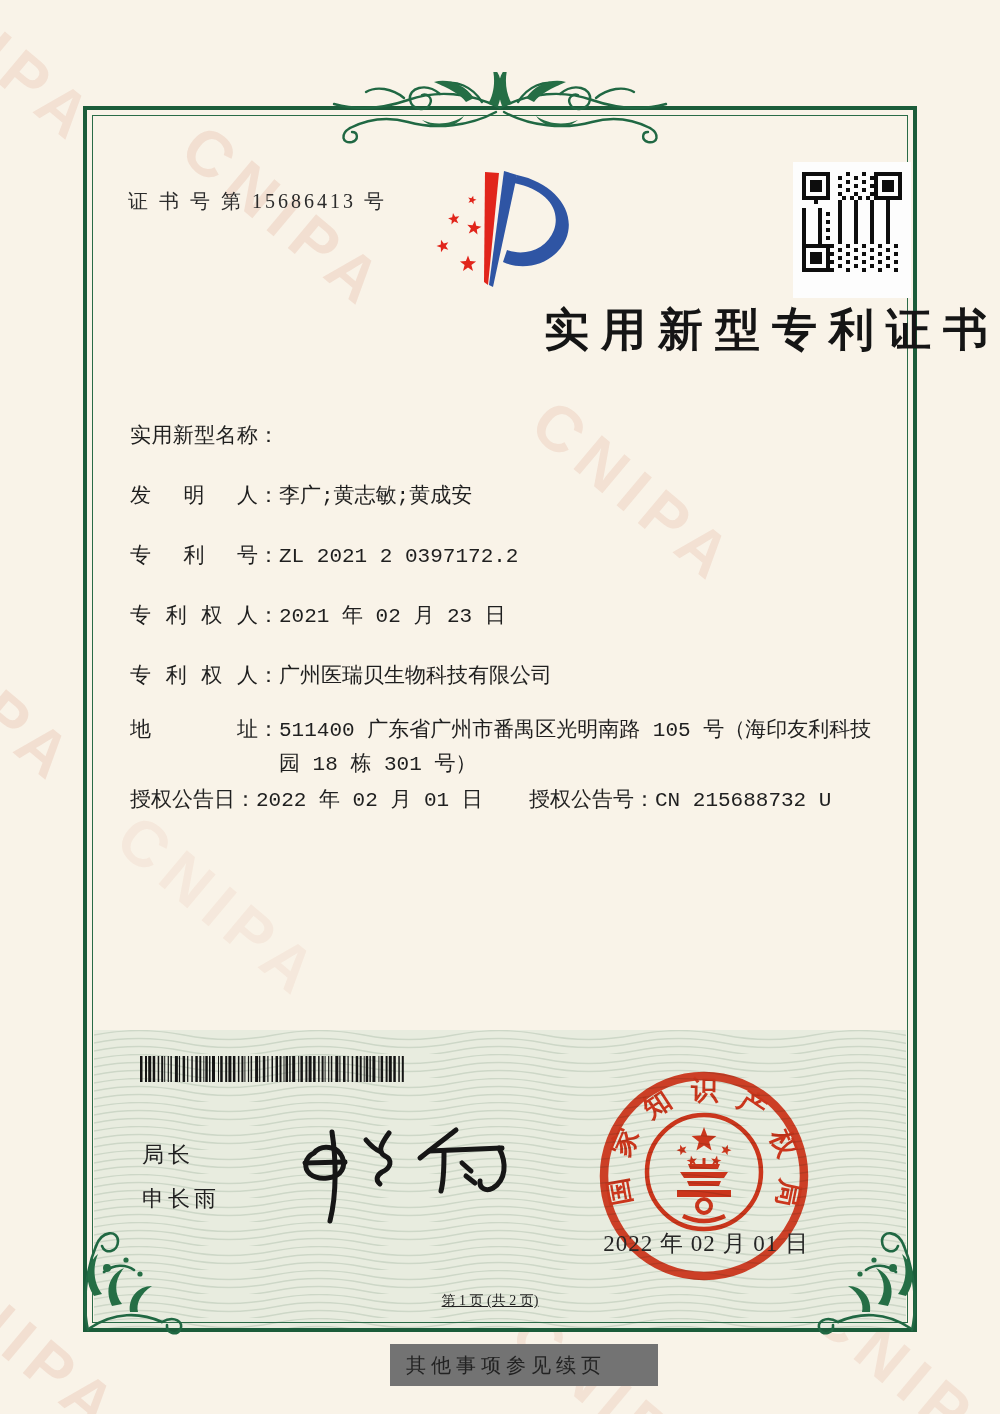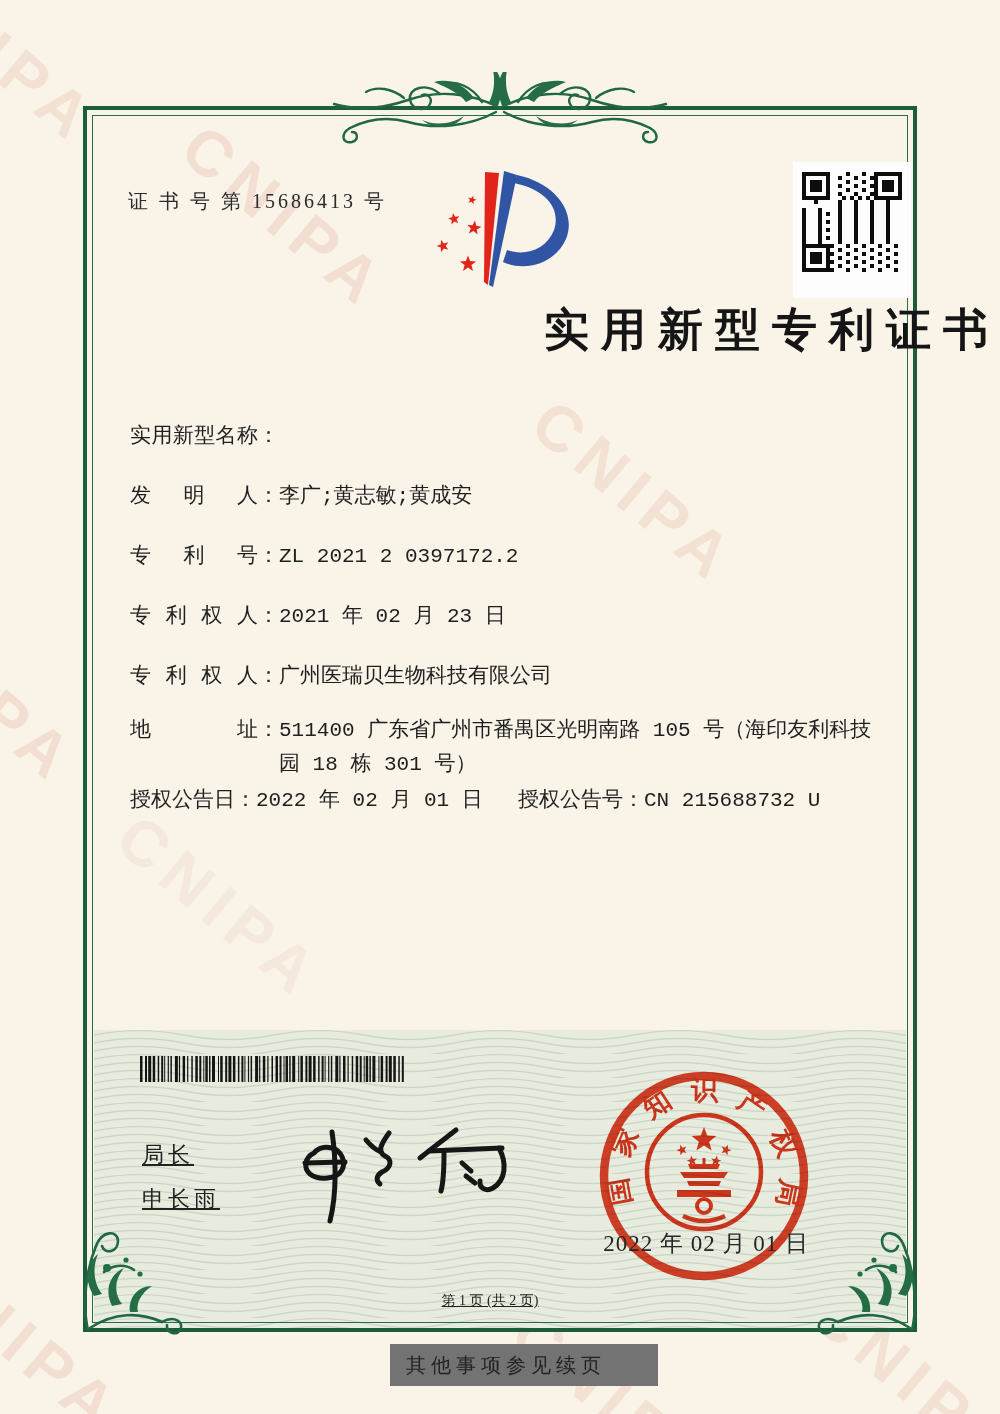--- a/index.html
+++ b/index.html
@@ -22,26 +22,26 @@
   .qrbox { position:absolute; left:793px; top:162px; width:118px; height:136px; background:#fdfdfd; }
   .qrbox svg { position:absolute; left:9px; top:10px; }
   .logo { position:absolute; left:425px; top:164px; }
   .title { position:absolute; left:0; top:300px; width:100%; text-align:right;
            font-size:45px; font-weight:bold; letter-spacing:12px; color:#151515; }
   .fields { position:absolute; left:130px; top:0; width:748px; font-size:21px; }
   .frow { position:absolute; display:flex; width:748px; line-height:34px;font-family:Liberation Mono, monospace; }
   .flabel { display:inline-block; width:128px; text-align:justify; text-align-last:justify; flex:none; }
   .fcolon { flex:none; }
   .fvalue { flex:1; }
-  .grant2 { position:absolute; left:388px; top:0; display:flex;text-align:right; }
+  .grant2 { position:absolute; left:399px; top:0; display:flex;text-align:right; }
   .paras { position:absolute; left:128px; top:830px; width:748px; font-size:21.5px; line-height:33px; color:#1c1c1c; }
   .paras p { text-indent:2em; }
   .barcode { position:absolute; left:140px; top:1056px; }
   .officer { position:absolute; left:142px; top:1140px; font-size:22px; letter-spacing:4px; color:#222; }
-  .officer div { margin-bottom:14px;text-decoration:underline; }
+  .officer div { margin-bottom:14px; }
   .sig { position:absolute; left:292px; top:1118px; }
   .seal { position:absolute; left:585px; top:1058px; mix-blend-mode:multiply; }
   .sealdate { position:absolute; left:600px; top:1228px; width:212px; text-align:center;
               font-size:23px; letter-spacing:1px; color:#262626; }
   .pageinfo { position:absolute; left:395px; top:1292px; width:190px; text-align:center; font-size:14px; color:#222;text-decoration:underline; }
   .footbox { position:absolute; left:390px; top:1344px; width:268px; height:42px; background:#737373;
              font-size:20px; letter-spacing:5px; line-height:42px; padding-left:16px; color:#222; }
 </style>
 </head>
 <body>

